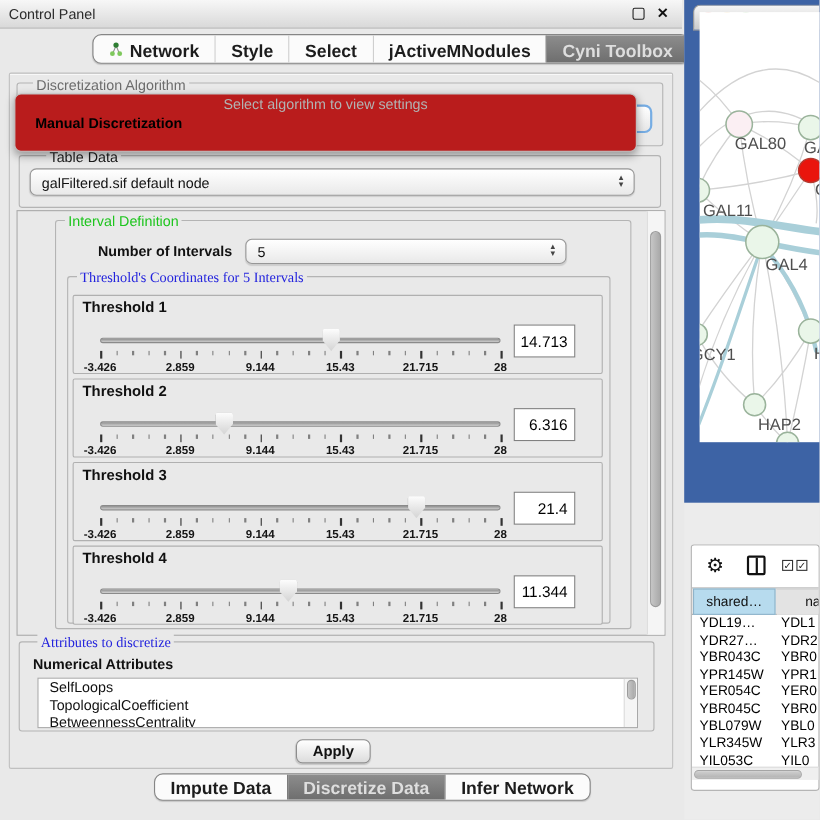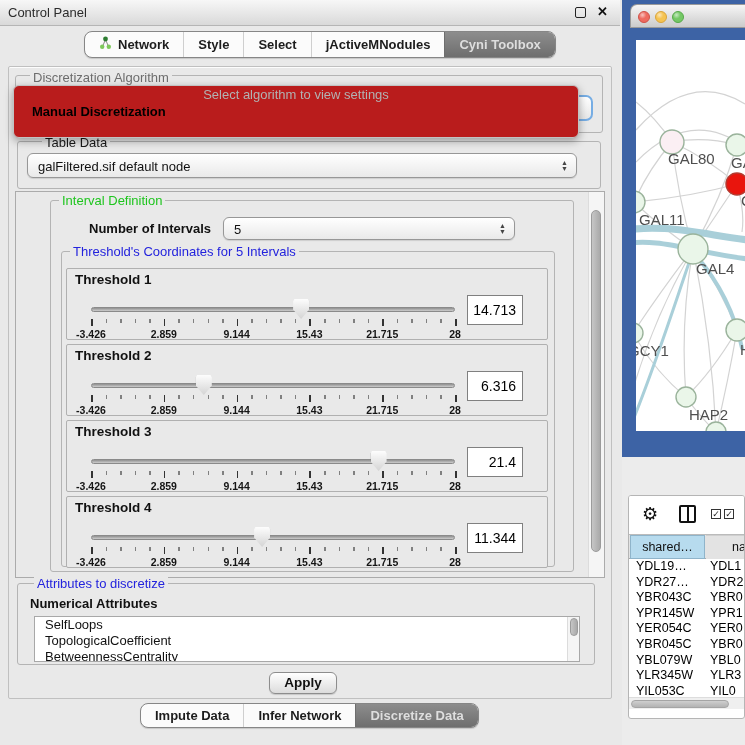--- a/index.html
+++ b/index.html
@@ -12,35 +12,35 @@
   #cp-titlebar{position:absolute;left:0;top:0;width:620px;height:26px;
     background:linear-gradient(#f7f7f7,#d9d9d9);border-bottom:1px solid #b5b5b5;}
   #cp-title{position:absolute;left:8px;top:5px;font-size:13px;color:#2b2b2b;}
   #float-btn{position:absolute;right:34px;top:7px;width:11px;height:11px;border:1.5px solid #222;border-radius:2px;}
   #close-btn{position:absolute;right:12px;top:4px;font-size:13px;font-weight:bold;color:#111;}
 
   
   #top-tabbar{position:absolute;left:84px;top:31px;display:inline-flex;height:27px;
     border:1px solid #868686;border-radius:8px;overflow:hidden;background:#fbfbfb;
     box-shadow:0 1px 1px rgba(0,0,0,.15);}
-  .tab{display:flex;align-items:center;gap:6px;padding:0 14px;font-size:13px;font-weight:700;
+  .tab{display:flex;align-items:flex-end;gap:6px;padding:0 14px;font-size:16px;font-weight:700;
     color:#1c1c1c;border-left:1px solid #cfcfcf;white-space:nowrap;}
   .tab:first-child{border-left:none;}
   .tab.selected{background:linear-gradient(#8d8d8d,#6e6e6e);color:#dedede;border-left-color:#6e6e6e;}
   .tab.selected + .tab{border-left-color:#6e6e6e;}
 
   
   #cp-content{position:absolute;left:8px;top:66px;width:604px;height:633px;
     border:1px solid #c0c0c0;border-radius:2px;background:#e9e9e9;
     box-shadow:inset 0 1px 0 #fdfdfd;}
 
   .groupbox{position:absolute;border:1px solid #b4b4b4;border-radius:3px;}
   .group-title{position:absolute;font-size:13px;background:#e9e9e9;padding:0 3px;white-space:nowrap;line-height:15px;}
   .gt-green{color:#1ec51e;}
-  .gt-blue{color:#2323dd;}
+  .gt-blue{color:#2323dd;font-family:Liberation Serif, serif;}
   .gt-gray{color:#6d6d6d;}
   .gt-black{color:#1a1a1a;}
 
   
   .combo{position:absolute;border:1px solid #979797;border-radius:6px;
     background:linear-gradient(#ffffff,#e9e9e9);box-shadow:0 1px 1px rgba(0,0,0,.12);}
   .combo .cval{position:absolute;left:10px;top:0;font-size:13px;color:#111;line-height:23px;white-space:nowrap;}
   .combo .carrows{position:absolute;right:8px;top:50%;transform:translateY(-52%);
     font-size:7px;line-height:6px;color:#444;text-align:center;}
 
@@ -95,21 +95,21 @@
     border:1px solid #868686;border-radius:8px;overflow:hidden;background:#fbfbfb;
     box-shadow:0 1px 1px rgba(0,0,0,.15);}
 
   
   #right-col{position:absolute;left:622px;top:0;width:123px;height:745px;background:#ececec;}
   #net-bg{position:absolute;left:0;top:0;width:123px;height:457px;background:#3d63a5;}
   #net-titlebar{position:absolute;left:8px;top:4px;width:115px;height:24px;
     background:linear-gradient(#f6f6f6,#cbcbcb);border:1px solid #9a9a9a;border-right:none;
     border-radius:7px 0 0 0;}
   .tl{position:absolute;top:6px;width:12px;height:12px;border-radius:50%;}
-  #net-canvas{position:absolute;left:14px;top:40px;width:109px;height:391px;background:#ffffff;overflow:hidden;}
+  #net-canvas{position:absolute;left:14px;top:11px;width:109px;height:391px;background:#ffffff;overflow:hidden;}
 
   #table-panel-titlebar{position:absolute;left:0;top:457px;width:123px;height:29px;
     background:#e7e7e7;border-bottom:1px solid #d2d2d2;}
   #table-panel-title{position:absolute;left:13px;top:7px;font-size:13px;color:#1c1c1c;}
   #table-card{position:absolute;left:6px;top:495px;width:117px;height:224px;
     background:#fff;border:1px solid #b5b5b5;border-radius:3px;overflow:hidden;}
   #tc-toolbar{position:absolute;left:0;top:0;width:117px;height:38px;background:#fff;}
   #gear-icon{position:absolute;left:13px;top:7px;font-size:18px;color:#111;}
   #split-icon{position:absolute;left:50px;top:9px;width:17px;height:18px;border:2px solid #111;border-radius:2px;}
   #split-icon::after{content:"";position:absolute;left:50%;top:0;width:2px;height:100%;background:#111;transform:translateX(-50%);}
@@ -377,25 +377,25 @@
         </div>
     </div>
 
     <div id="apply-btn">Apply</div>
   </div>
 
   <div id="bottom-tabbar">
       <div class="tab">
         <span>Impute Data</span>
       </div>
+      <div class="tab selected">
+        <span>Discretize Data</span>
+      </div>
       <div class="tab">
         <span>Infer Network</span>
-      </div>
-      <div class="tab selected">
-        <span>Discretize Data</span>
       </div>
     </div>
 </div>
 
 <div id="right-col">
   <div id="net-bg"></div>
   <div id="net-titlebar">
     <span class="tl" style="left: 7px; background: radial-gradient(circle at 35% 30%, rgba(255, 255, 255, 0.6), transparent 40%), rgb(238, 106, 95); border: 1px solid rgb(207, 82, 72);" id="tl-red"></span>
     <span class="tl" style="left: 24px; background: radial-gradient(circle at 35% 30%, rgba(255, 255, 255, 0.6), transparent 40%), rgb(245, 195, 81); border: 1px solid rgb(217, 164, 59);" id="tl-yellow"></span>
     <span class="tl" style="left: 41px; background: radial-gradient(circle at 35% 30%, rgba(255, 255, 255, 0.6), transparent 40%), rgb(116, 200, 101); border: 1px solid rgb(87, 169, 74);" id="tl-green"></span>

